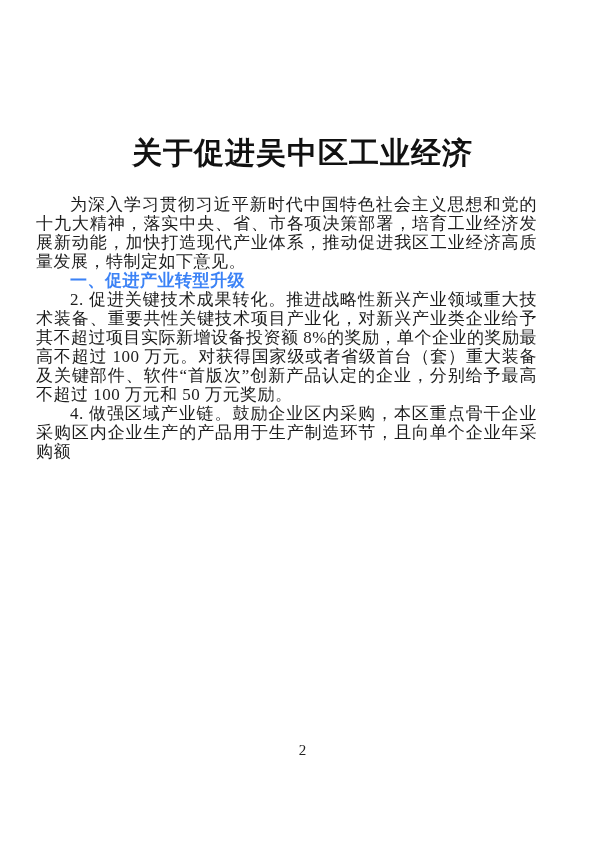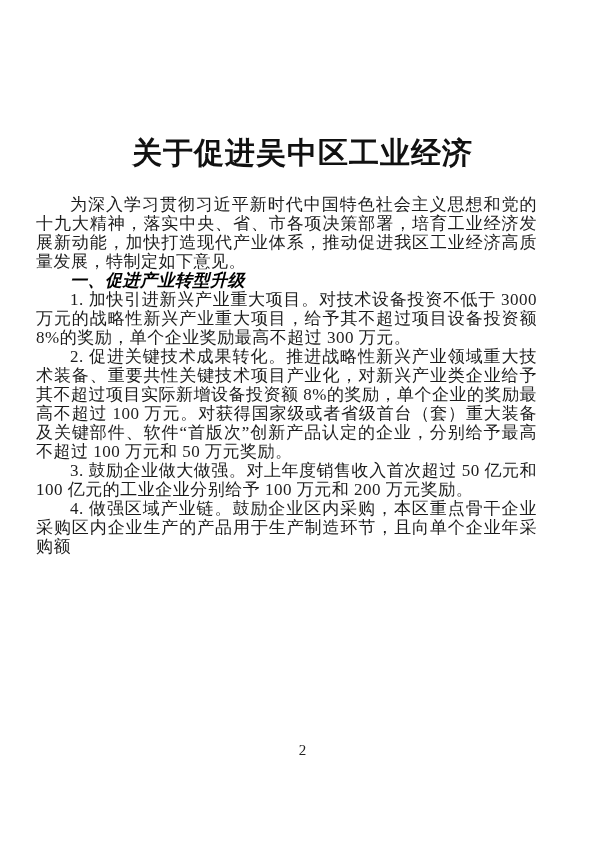--- a/index.html
+++ b/index.html
@@ -37,22 +37,21 @@
     margin: 0;
     text-indent: 2em;
     letter-spacing: 0.5px;
   }
   .heading {
     margin: 0;
     text-indent: 2em;
     font-family: "Liberation Sans", "DejaVu Sans", sans-serif;
     font-weight: bold;
     letter-spacing: 0.5px;
-    color: #000000;
-    font-style: italic;
+    color: #3b82f6;
   }
   .page-number {
     position: absolute;
     top: 742px;
     left: 0;
     width: 100%;
     text-align: center;
     font-size: 15px;
     color: #222222;
   }
@@ -62,21 +61,19 @@
 
 <div class="page">
 
   <h1 class="doc-title">
     <span>关于促进吴中区工业经济</span><br>
   </h1>
 
   <div class="content">
     <p class="para">为深入学习贯彻习近平新时代中国特色社会主义思想和党的十九大精神，落实中央、省、市各项决策部署，培育工业经济发展新动能，加快打造现代产业体系，推动促进我区工业经济高质量发展，特制定如下意见。</p>
     <p class="heading">一、促进产业转型升级</p>
-    <p class="para">1. 加快引进新兴产业重大项目。对技术设备投资不低于 3000 万元的战略性新兴产业重大项目，给予其不超过项目设备投资额 8%的奖励，单个企业奖励最高不超过 300 万元。</p>
     <p class="para">2. 促进关键技术成果转化。推进战略性新兴产业领域重大技术装备、重要共性关键技术项目产业化，对新兴产业类企业给予其不超过项目实际新增设备投资额 8%的奖励，单个企业的奖励最高不超过 100 万元。对获得国家级或者省级首台（套）重大装备及关键部件、软件“首版次”创新产品认定的企业，分别给予最高不超过 100 万元和 50 万元奖励。</p>
-    <p class="para">3. 鼓励企业做大做强。对上年度销售收入首次超过 50 亿元和 100 亿元的工业企业分别给予 100 万元和 200 万元奖励。</p>
     <p class="para">4. 做强区域产业链。鼓励企业区内采购，本区重点骨干企业采购区内企业生产的产品用于生产制造环节，且向单个企业年采购额</p>
   </div>
 
   <div class="page-number">2</div>
 
 </div>
 
 </body></html>

